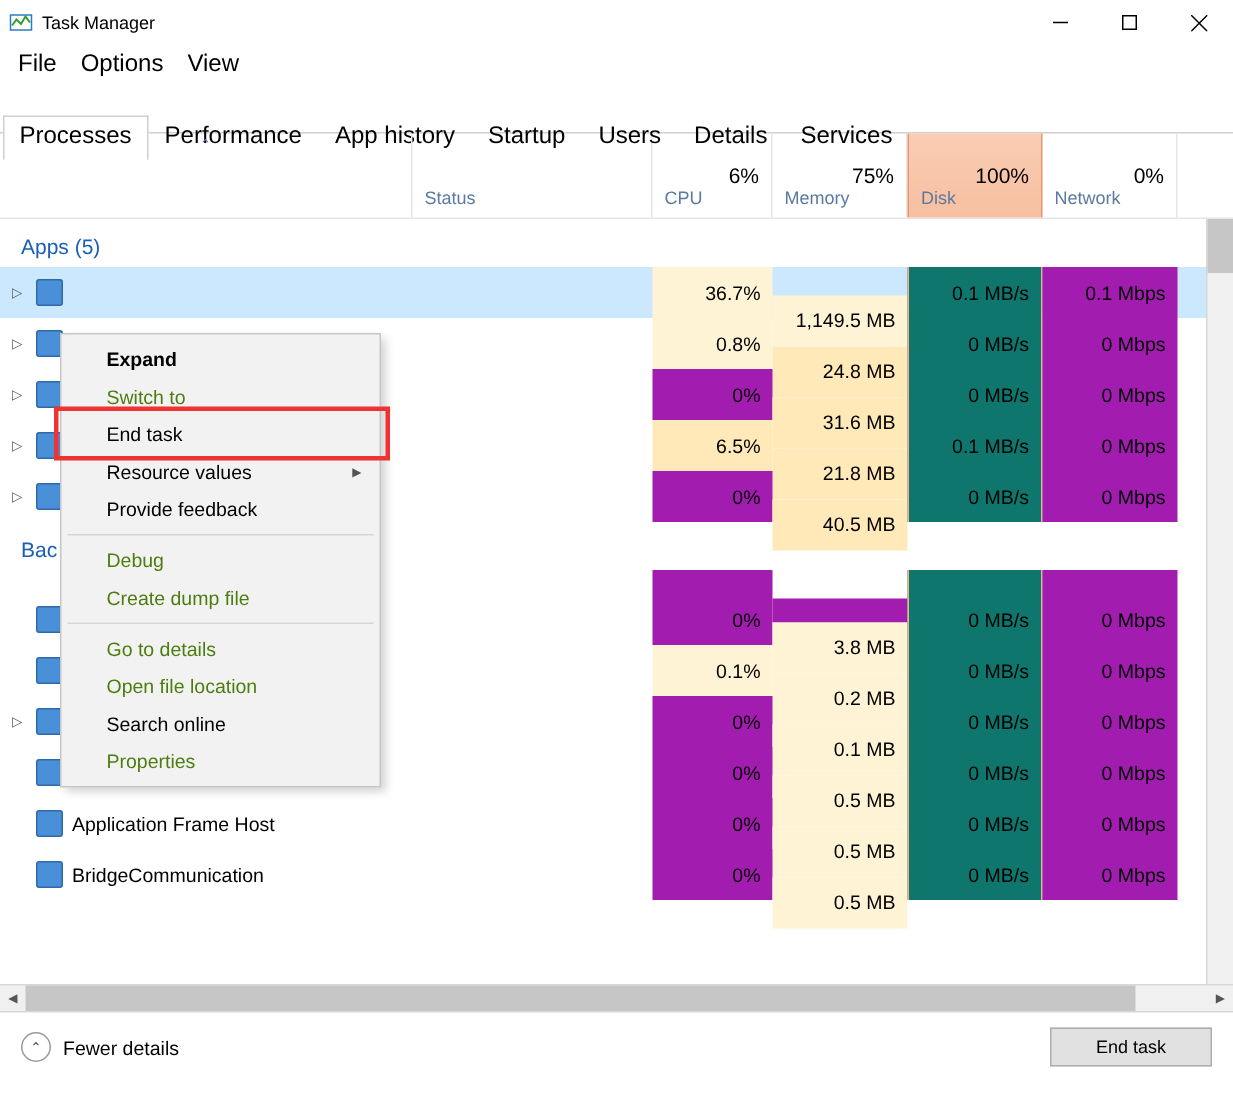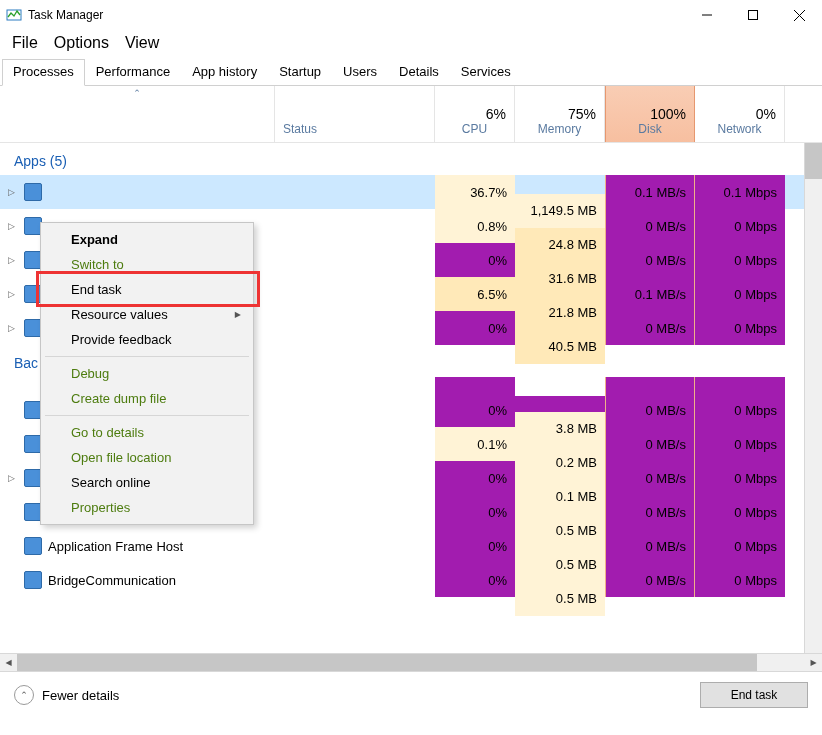--- a/index.html
+++ b/index.html
@@ -60,23 +60,23 @@
 
 .tabs {
   display: flex;
   border-bottom: 1px solid #d0d0d0;
   padding-left: 2px;
 }
 .tab {
   padding: 4px 10px 6px 10px;
   border: 1px solid transparent;
   position: relative;
-  top: 1px;
+  top: 19px;
   cursor: default;
-  font-size: 13px;
+  font-size: 16px;
 }
 .tab.active {
   border: 1px solid #d0d0d0;
   border-bottom-color: #fff;
   background: #fff;
 }
 
 
 .header-area {
   display: flex;
@@ -94,21 +94,21 @@
   font-size: 12px;
 }
 .hcell .pct {
   text-align: right;
   font-size: 14px;
   color: #000;
 }
 .hcell .lbl {
   color: #5a7aa0;
 }
-.hcell.right .lbl { text-align: center; }
+.hcell.right .lbl { text-align: left; }
 .col-name  { width: 275px; position: relative; }
 .col-status{ width: 160px; }
 .col-cpu   { width: 80px; }
 .col-mem   { width: 90px; }
 .col-disk  { width: 90px; }
 .col-net   { width: 90px; }
 .name-sort-arrow {
   position: absolute;
   top: 2px;
   left: 50%;
@@ -148,21 +148,21 @@
 .row .num    { justify-content: flex-end; }
 .row .cpu    { width: 80px; }
 .row .mem    { width: 90px; margin-top: 37px; }
 .row .disk   { width: 90px; border-left: 1px solid #f0b089; border-right: 1px solid #f0b089; }
 .row .net    { width: 90px; }
 
 
 .heat0 { background: #a21caf; }
 .heat1 { background: #fff3d6; }
 .heat2 { background: #ffe9b8; }
-.disk-heat { background: #a21caf; }
+.disk-heat { background: #0f766e; }
 
 .group-header {
   color: #1a5fb4;
   font-size: 14px;
   padding: 10px 10px 6px 14px;
 }
 
 .row.selected { background: #cce8ff; }
 
 .exp-caret {

